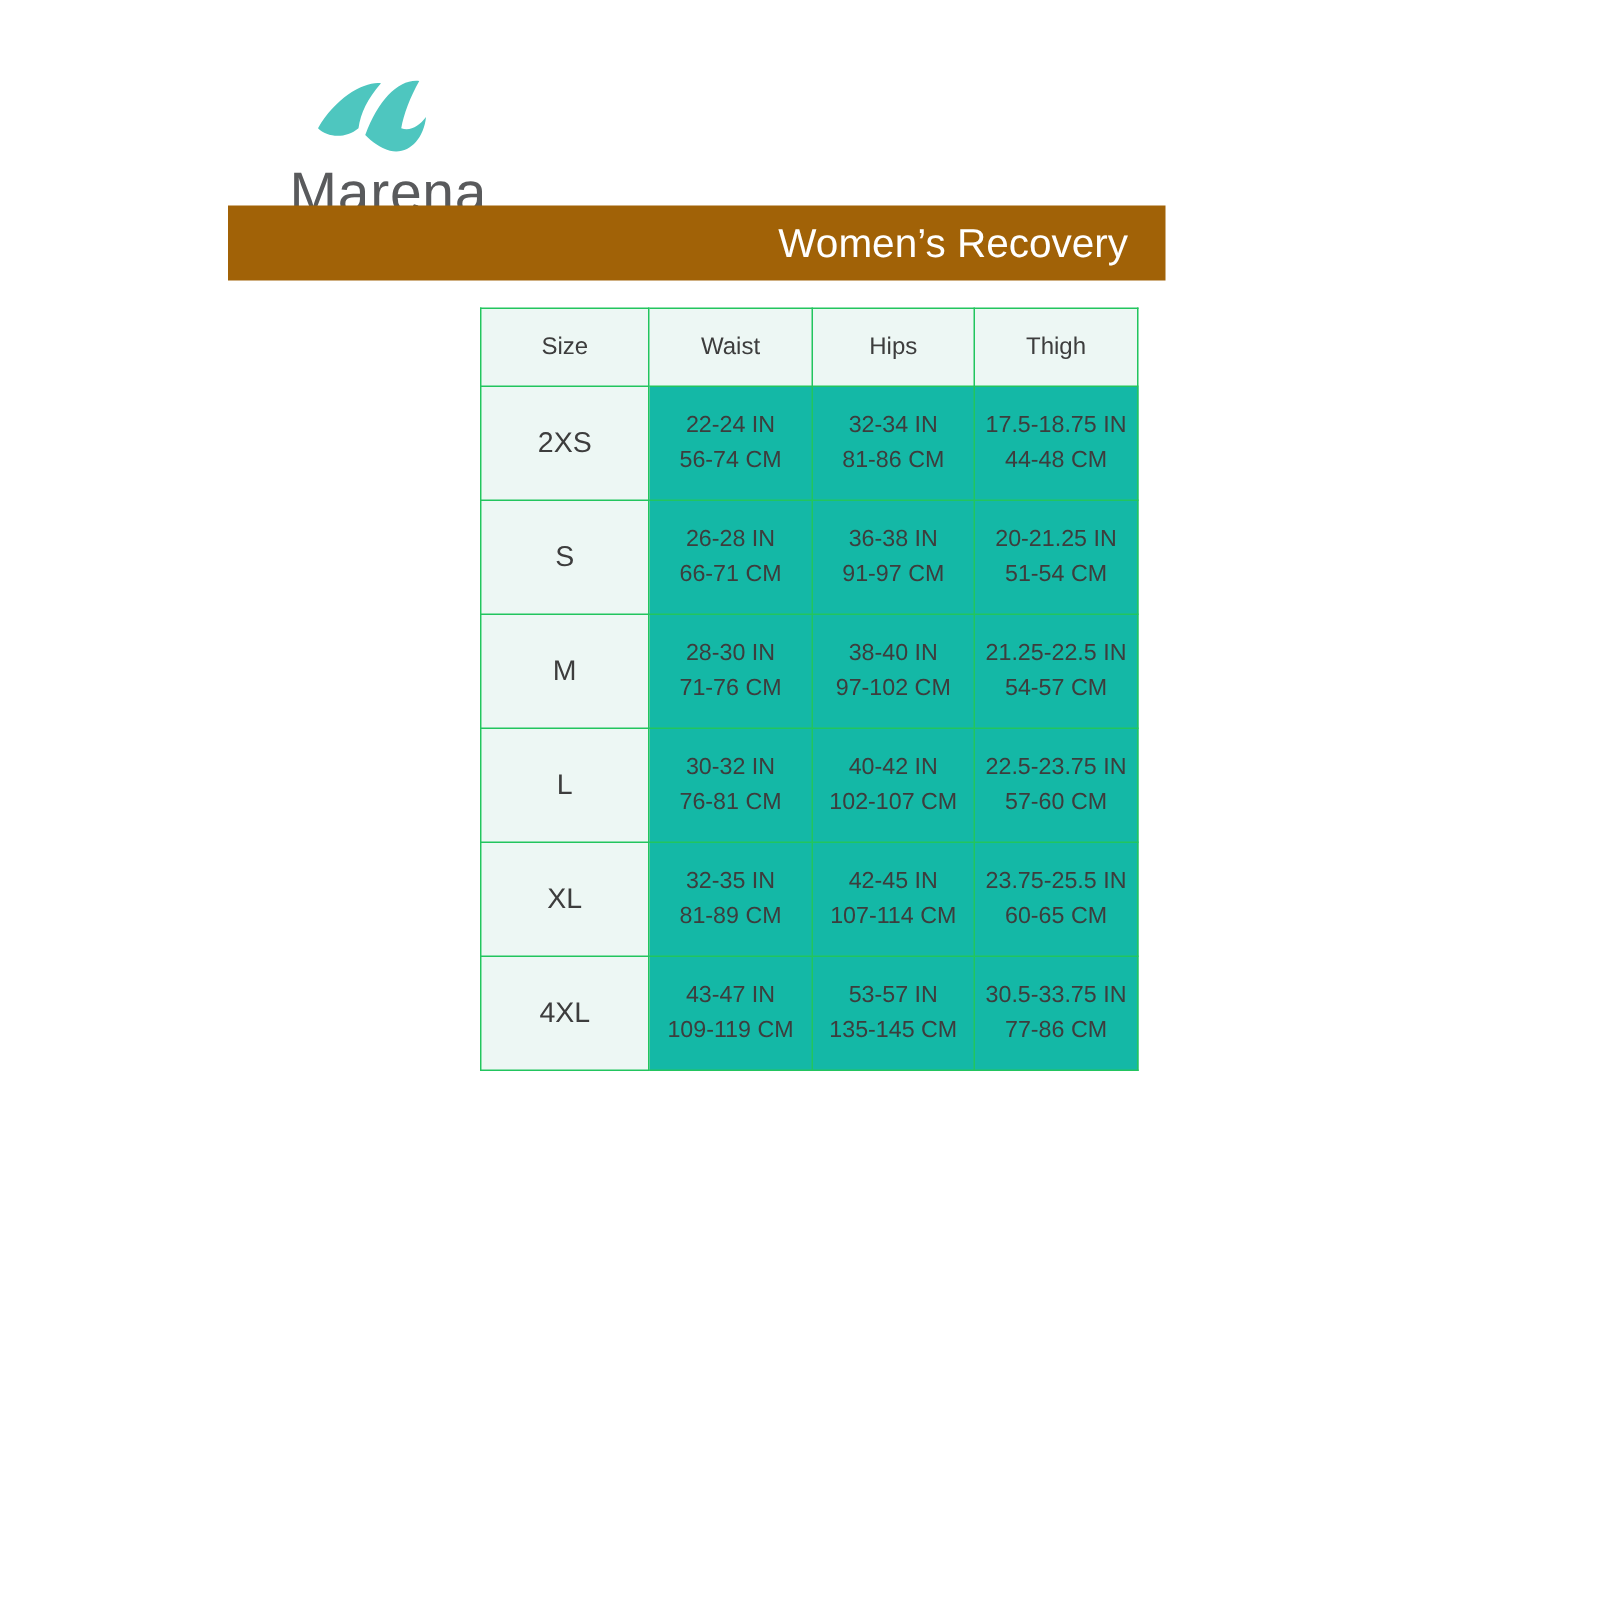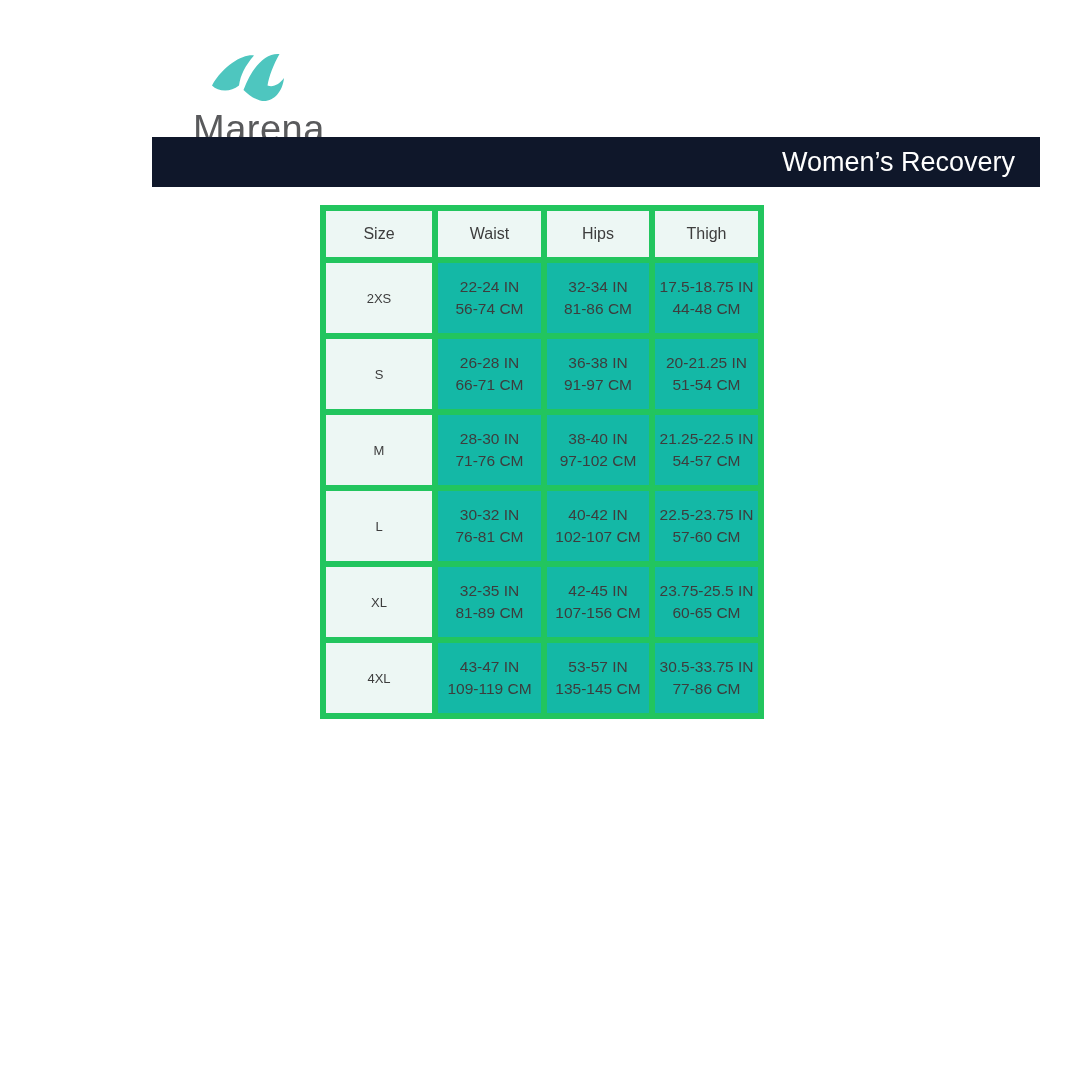--- a/index.html
+++ b/index.html
@@ -21,40 +21,40 @@
     letter-spacing:0.5px;
   }
   .product {
     font-size:38px; color:#58c7c1; margin-left:14px;
     letter-spacing:2px; display:flex; align-items:center;
   }
   .plus-circle { width:33px; height:33px; margin:0 1px; display:block; }
   
   .banner {
     position:absolute; left:152px; top:137px;
-    width:888px; height:50px; box-sizing:border-box;
-    background:#0f172a; color:#ffffff;
+    width:625px; height:50px; box-sizing:border-box;
+    background:#a16207; color:#ffffff;
     display:flex; align-items:center; justify-content:flex-end;
     padding-right:25px; font-size:27px;
   }
   
   .size-table {
     position:absolute; left:320px; top:205px;
     width:438px; border-collapse:collapse; table-layout:fixed;
     color:#3d3d3d;
   }
   .size-table th, .size-table td {
-    border:6px solid #22c55e;
+    border:1px solid #22c55e;
     text-align:center; vertical-align:middle;
     font-weight:normal; padding:0;
   }
   .size-table thead tr { height:52px; }
   .size-table thead th { background:#edf7f4; font-size:16px; }
   .size-table tbody tr { height:76px; }
-  .size-table tbody th { background:#edf7f4; font-size:13px; }
+  .size-table tbody th { background:#edf7f4; font-size:19px; }
   .size-table td { background:#14b8a6; font-size:15.5px; line-height:1.45; }
 </style>
 </head>
 <body>
 
 <div class="logo">
   <svg class="logo-mark" viewBox="0 0 120 80" xmlns="http://www.w3.org/2000/svg" aria-hidden="true">
     <path fill="#4EC6BF" d="M4 50 C20 22 46 8 60 10 C48 24 42 36 40 50 C28 60 12 58 4 50 Z"></path>
     <path fill="#4EC6BF" d="M46 56 C58 24 76 6 94 8 C86 22 80 38 78 50 C86 53 94 48 100 40 C98 60 84 74 68 70 C59 67.5 52 62 46 56 Z"></path>
   </svg>
@@ -101,21 +101,21 @@
     </tr>
     <tr>
       <th>L</th>
       <td><span>30-32 IN</span><br><span>76-81 CM</span></td>
       <td><span>40-42 IN</span><br><span>102-107 CM</span></td>
       <td><span>22.5-23.75 IN</span><br><span>57-60 CM</span></td>
     </tr>
     <tr>
       <th>XL</th>
       <td><span>32-35 IN</span><br><span>81-89 CM</span></td>
-      <td><span>42-45 IN</span><br><span>107-156 CM</span></td>
+      <td><span>42-45 IN</span><br><span>107-114 CM</span></td>
       <td><span>23.75-25.5 IN</span><br><span>60-65 CM</span></td>
     </tr>
     <tr>
       <th>4XL</th>
       <td><span>43-47 IN</span><br><span>109-119 CM</span></td>
       <td><span>53-57 IN</span><br><span>135-145 CM</span></td>
       <td><span>30.5-33.75 IN</span><br><span>77-86 CM</span></td>
     </tr>
   </tbody>
 </table>

